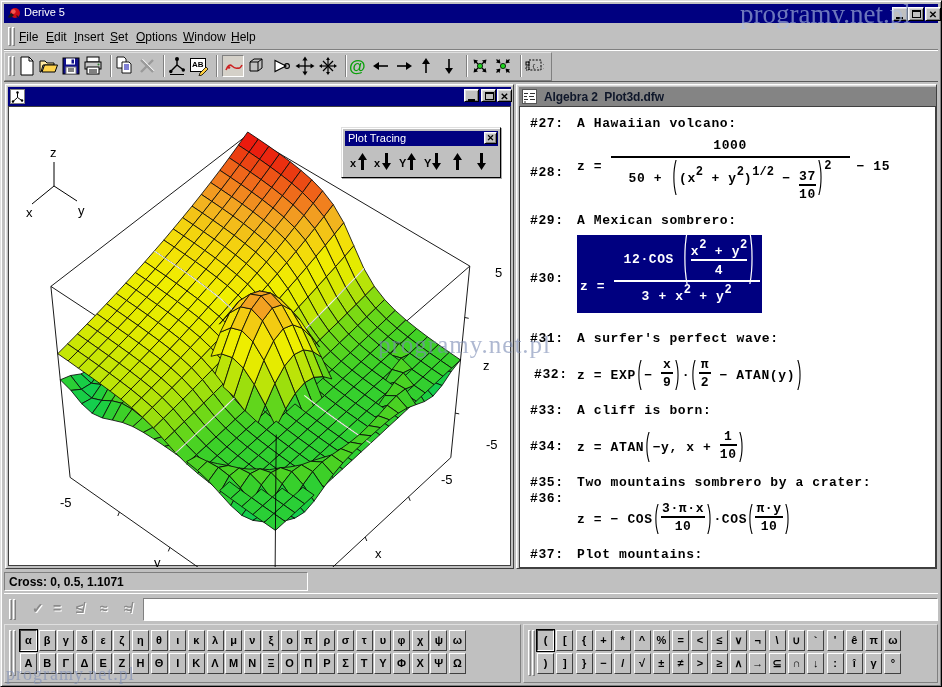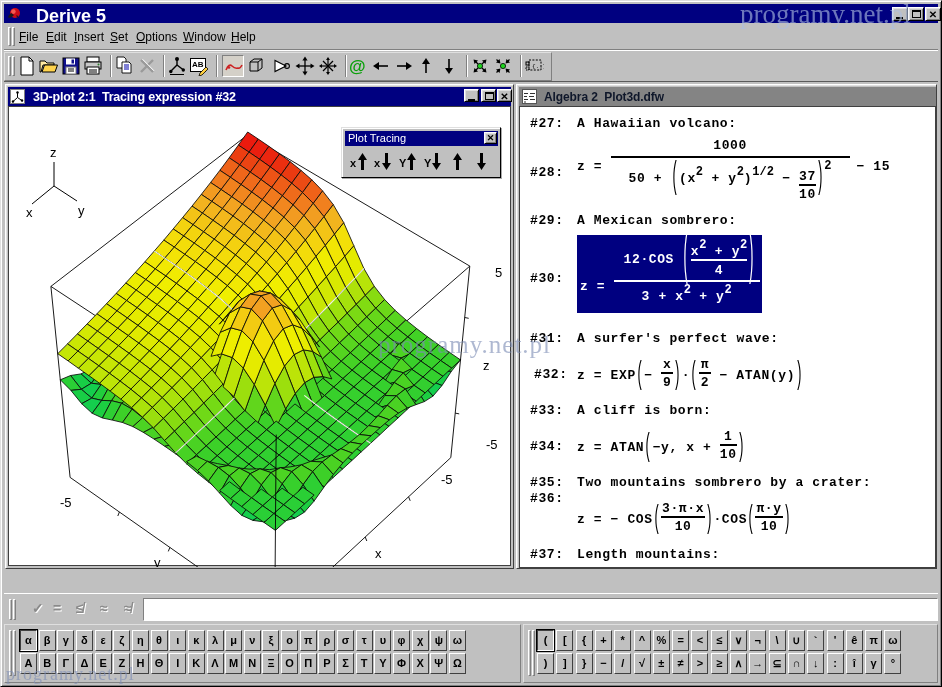--- a/index.html
+++ b/index.html
@@ -17,21 +17,21 @@
 
 <div class="abs raised" style="left:0;top:0;width:942px;height:687px"></div>
 
 <div class="abs navy" style="left:4px;top:4px;width:934px;height:19px">
   <svg class="abs" style="left:3px;top:2px" width="15" height="15" viewBox="0 0 15 15">
       <circle cx="8" cy="7" r="5" fill="#cc0a18"></circle>
       <circle cx="6.4" cy="5.6" r="2.3" fill="#f45a50"></circle>
       <path d="M2 12 Q5 12 7 9 L4 7 Q2 9 1 11 Z" fill="#1a1a1a"></path>
       <path d="M9 10 L13 13 L10 9 Z" fill="#1a1a1a"></path>
     </svg>
-  <span class="abs" style="left:32px;top:2px;color:#fff;font-size:18px;font-weight:bold">Derive 5</span>
+  <span class="abs" style="left:20px;top:2px;color:#fff;font-size:11px;font-weight:normal">Derive 5</span>
   <div class="abs btn" style="left:888px;top:3px;width:16px;height:14px">
       <div class="abs" style="left:3px;top:9px;width:7px;height:2px;background:#000"></div>
     </div>
   <div class="abs btn" style="left:904px;top:3px;width:16px;height:14px">
       <div class="abs" style="left:3px;top:2px;width:9px;height:8px;border:1px solid #000;border-top:2px solid #000"></div>
     </div>
   <div class="abs btn" style="left:921px;top:3px;width:16px;height:14px;font:bold 10px 'Liberation Sans';text-align:center;line-height:13px">✕</div>
 </div>
 
 <div class="abs" style="left:4px;top:23px;width:934px;height:27px;border-bottom:1px solid #808080;box-shadow:0 1px 0 #fff">
@@ -265,21 +265,20 @@
             <line x1="6.5" y1="6.5" x2="1.5" y2="11"></line>
             <line x1="6.5" y1="6.5" x2="11.5" y2="10"></line>
           </g>
           <g fill="#000">
             <circle cx="6.5" cy="1.5" r="1.2"></circle>
             <circle cx="2" cy="10.5" r="1.2"></circle>
             <circle cx="11" cy="9.5" r="1.2"></circle>
           </g>
         </svg>
     </div>
-    <span class="abs" style="left:25px;top:3px;color:#fff;font-size:12.5px;font-weight:bold;letter-spacing:-0.2px">3D-plot 2:1&nbsp;&nbsp;Tracing expression #32</span>
     <div class="abs btn" style="left:456px;top:2px;width:15px;height:13px">
         <div class="abs" style="left:3px;top:9px;width:7px;height:2px;background:#000"></div>
       </div>
     <div class="abs btn" style="left:473px;top:2px;width:15px;height:13px">
         <div class="abs" style="left:3px;top:2px;width:9px;height:8px;border:1px solid #000;border-top:2px solid #000"></div>
       </div>
     <div class="abs btn" style="left:489px;top:2px;width:15px;height:13px;font:bold 10px 'Liberation Sans';text-align:center;line-height:13px">✕</div>
   </div>
   <div class="abs" style="left:2px;top:21px;width:503px;height:460px;background:#fff;border:1px solid #404040" id="plotarea">
       <div style="position:absolute;left:0px;top:1px"><svg width="503" height="459" viewBox="0 0 503 459" font-family="Liberation Sans, sans-serif" fill="#000">
@@ -1221,26 +1220,29 @@
         <div class="abs" style="left:57px;top:252px;">z = EXP<span style="display:inline-block;transform:scaleY(2.4) scaleX(0.95);font-weight:normal;position:relative;top:-1px">(</span>− <span style="display:inline-block;text-align:center;vertical-align:middle;position:relative;top:-2px"><span style="display:block;padding:0px 2px 0 2px">x</span><span style="display:block;border-top:2px solid currentColor;padding:1px 0 0 0">9</span></span><span style="display:inline-block;transform:scaleY(2.4) scaleX(0.95);font-weight:normal;position:relative;top:-1px">)</span>·<span style="display:inline-block;transform:scaleY(2.4) scaleX(0.95);font-weight:normal;position:relative;top:-1px">(</span><span style="display:inline-block;text-align:center;vertical-align:middle;position:relative;top:-2px"><span style="display:block;padding:0px 2px 0 2px">π</span><span style="display:block;border-top:2px solid currentColor;padding:1px 0 0 0">2</span></span> − ATAN(y)<span style="display:inline-block;transform:scaleY(2.4) scaleX(0.95);font-weight:normal;position:relative;top:-1px">)</span></div>
         <div class="abs" style="left:10px;top:296px">#33:</div>
         <div class="abs" style="left:57px;top:296px">A cliff is born:</div>
         <div class="abs" style="left:10px;top:332px">#34:</div>
         <div class="abs" style="left:57px;top:324px;">z = ATAN<span style="display:inline-block;transform:scaleY(2.4) scaleX(0.95);font-weight:normal;position:relative;top:-1px">(</span>−y, x + <span style="display:inline-block;text-align:center;vertical-align:middle;position:relative;top:-2px"><span style="display:block;padding:0px 1px 0 1px">1</span><span style="display:block;border-top:2px solid currentColor;padding:1px 0 0 0">10</span></span><span style="display:inline-block;transform:scaleY(2.4) scaleX(0.95);font-weight:normal;position:relative;top:-1px">)</span></div>
         <div class="abs" style="left:10px;top:368px">#35:</div>
         <div class="abs" style="left:57px;top:368px">Two mountains sombrero by a crater:</div>
         <div class="abs" style="left:10px;top:384px">#36:</div>
         <div class="abs" style="left:57px;top:396px;">z = − COS<span style="display:inline-block;transform:scaleY(2.4) scaleX(0.95);font-weight:normal;position:relative;top:-1px">(</span><span style="display:inline-block;text-align:center;vertical-align:middle;position:relative;top:-2px"><span style="display:block;padding:0px 1px 0 1px">3·π·x</span><span style="display:block;border-top:2px solid currentColor;padding:1px 0 0 0">10</span></span><span style="display:inline-block;transform:scaleY(2.4) scaleX(0.95);font-weight:normal;position:relative;top:-1px">)</span>·COS<span style="display:inline-block;transform:scaleY(2.4) scaleX(0.95);font-weight:normal;position:relative;top:-1px">(</span><span style="display:inline-block;text-align:center;vertical-align:middle;position:relative;top:-2px"><span style="display:block;padding:0px 1px 0 1px">π·y</span><span style="display:block;border-top:2px solid currentColor;padding:1px 0 0 0">10</span></span><span style="display:inline-block;transform:scaleY(2.4) scaleX(0.95);font-weight:normal;position:relative;top:-1px">)</span></div>
         <div class="abs" style="left:10px;top:440px">#37:</div>
-        <div class="abs" style="left:57px;top:440px">Length mountains:</div>
+        <div class="abs" style="left:57px;top:440px">Plot mountains:</div>
       </div>
     </div>
 </div>
 
 <div class="abs" style="left:4px;top:571px;width:934px;height:22px;font-size:12px;font-weight:bold">
+  <div class="abs sunkenL" style="left:0;top:1px;width:304px;height:19px">
+      <span style="position:absolute;left:4px;top:2px">Cross: 0, 0.5, 1.1071</span>
+    </div>
 </div>
 
 <div class="abs" style="left:4px;top:593px;width:934px;height:31px;border-top:1px solid #fff">
   <div class="abs grip" style="left:5px;top:5px;height:21px"></div>
   <div class="abs grip" style="left:9px;top:5px;height:21px"></div>
   <div id="inputicons" class="abs" style="left:20px;top:4px;width:120px;height:24px;color:#8a8a8a;font-size:14px;font-weight:bold;text-shadow:1px 1px 0 #fff">
     <span class="abs dis" style="left:8px;top:2px">✓</span>
     <span class="abs dis" style="left:29px;top:2px">=</span>
     <span class="abs dis" style="left:52px;top:2px">≰</span>
     <span class="abs dis" style="left:76px;top:2px">≈</span>

